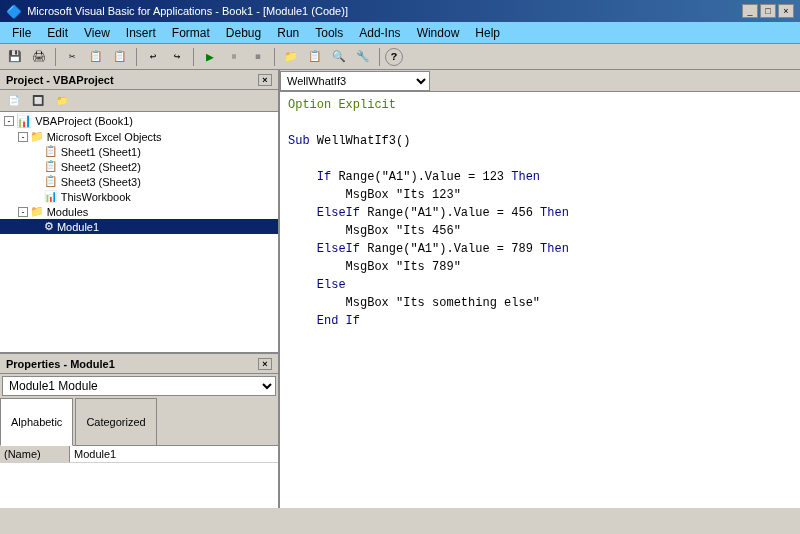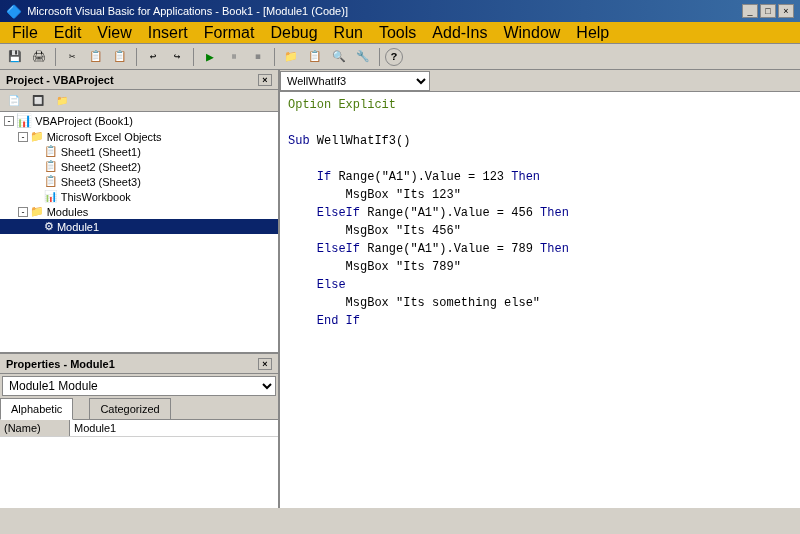--- a/index.html
+++ b/index.html
@@ -45,28 +45,28 @@
       display: flex;
       align-items: center;
       justify-content: center;
       cursor: pointer;
       color: #000;
       font-family: Arial, sans-serif;
     }
 
     
     .menu-bar {
-      background: #eab308;
+      background: #7dd3fc;
       display: flex;
       align-items: center;
       height: 22px;
       padding: 0 4px;
       border-bottom: 1px solid #888;
       font-family: Arial, sans-serif;
-      font-size: 16px;
+      font-size: 12px;
     }
     .menu-item {
       padding: 2px 8px;
       cursor: pointer;
     }
 
     
     .toolbar {
       background: #d4d0c8;
       display: flex;
@@ -194,26 +194,26 @@
       flex: 1;
     }
     .props-tabs {
       display: flex;
       background: #d4d0c8;
       border-bottom: 1px solid #888;
       font-family: Arial, sans-serif;
       font-size: 11px;
     }
     .props-tab {
-      padding: 4px 10px;
+      padding: 17px 10px;
       cursor: pointer;
       border: 1px solid #888;
       border-bottom: none;
       background: #d4d0c8;
-      margin-right: 16px;
+      margin-right: 2px;
     }
     .props-tab.active {
       background: white;
       border-bottom: 1px solid white;
       margin-bottom: -1px;
     }
     .props-dropdown {
       width: 100%;
       height: 20px;
       border: 1px solid #888;

